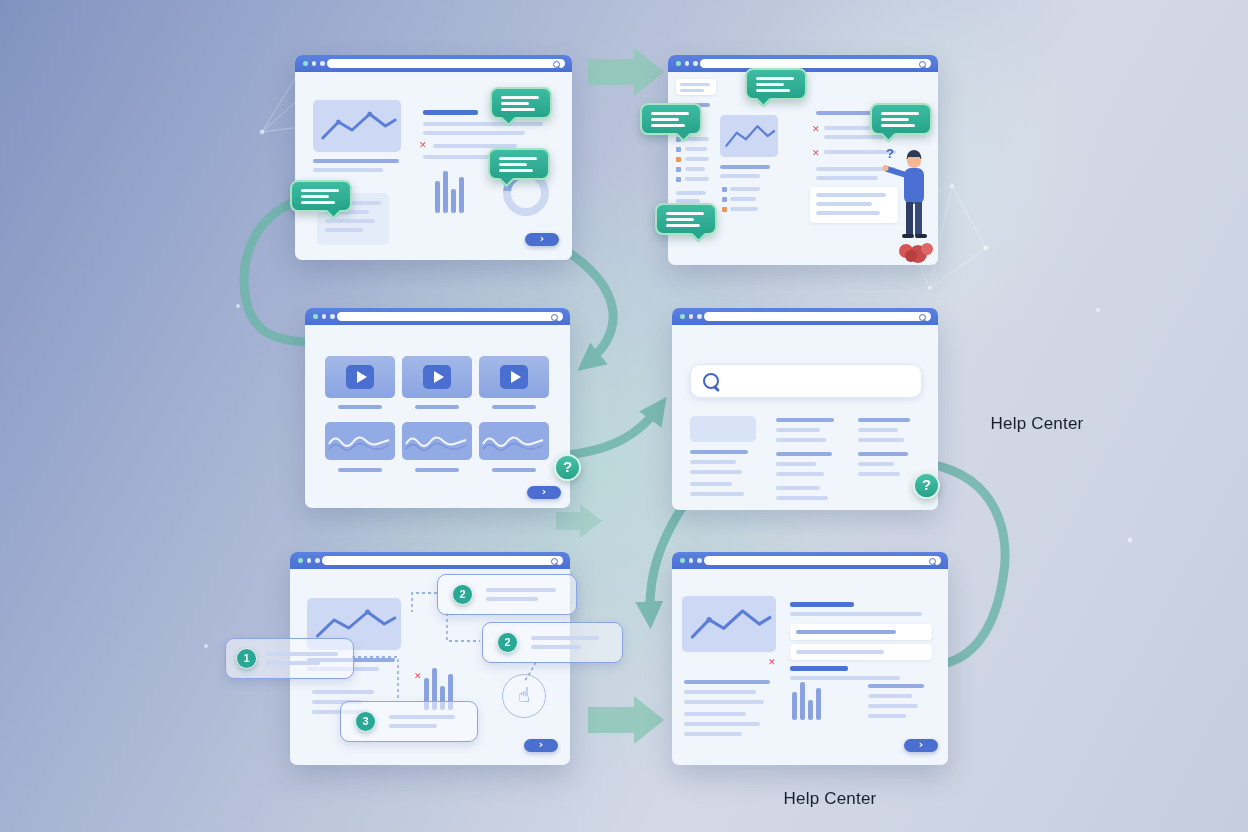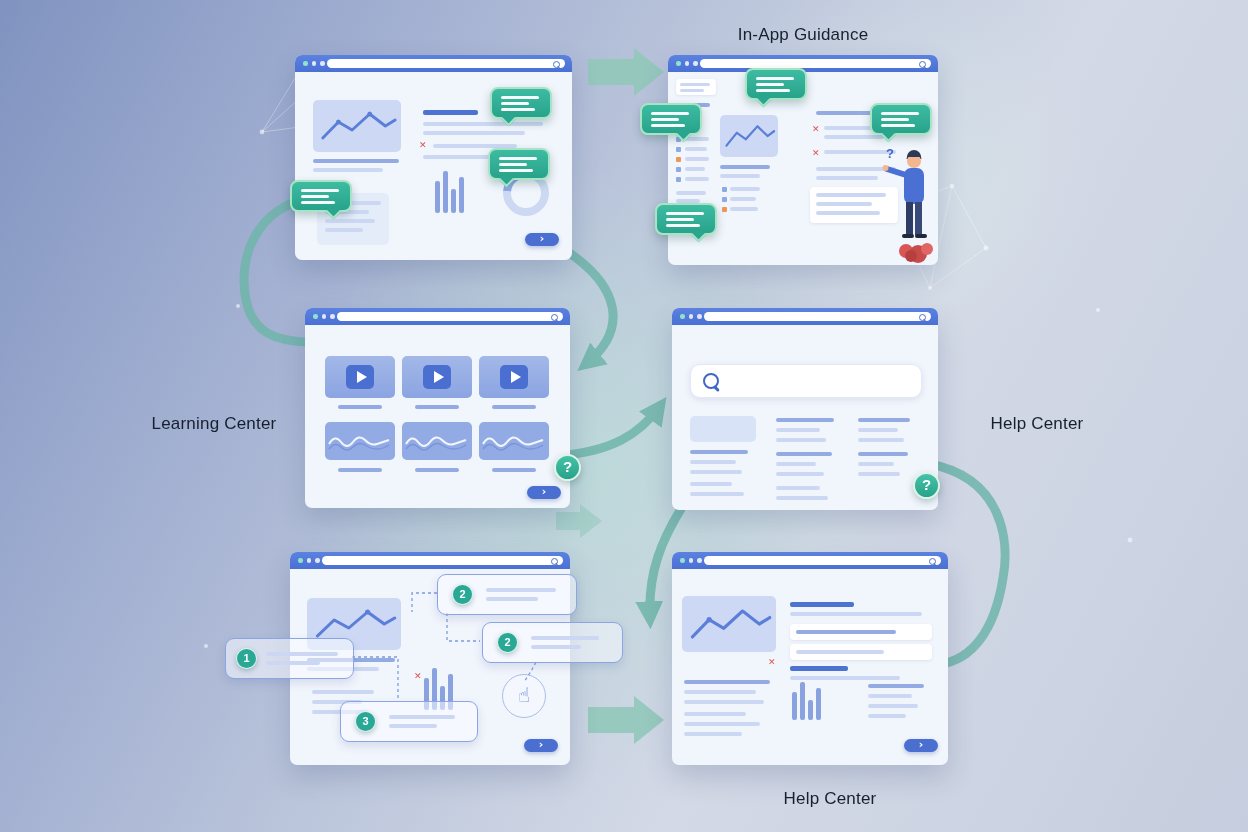--- a/index.html
+++ b/index.html
@@ -441,18 +441,16 @@
     <div class="stepc" style="left:14px;top:9px">2</div>
     <div class="line l-lt" style="left:48px;top:13px;width:68px"></div>
     <div class="line l-lt" style="left:48px;top:22px;width:50px"></div>
   </div>
   <div class="stepbox" style="left:340px;top:701px;width:136px;height:39px">
     <div class="stepc" style="left:14px;top:9px">3</div>
     <div class="line l-lt" style="left:48px;top:13px;width:66px"></div>
     <div class="line l-lt" style="left:48px;top:22px;width:48px"></div>
   </div>
 
-  <div class="biglabel" style="left:703px;top:24px">In-App Guidance</div>
-  <div class="biglabel" style="left:114px;top:413px">Learning Center</div>
   <div class="biglabel" style="left:937px;top:413px">Help Center</div>
   <div class="biglabel" style="left:730px;top:788px">Help Center</div>
 
 </div>
 
 </body></html>

